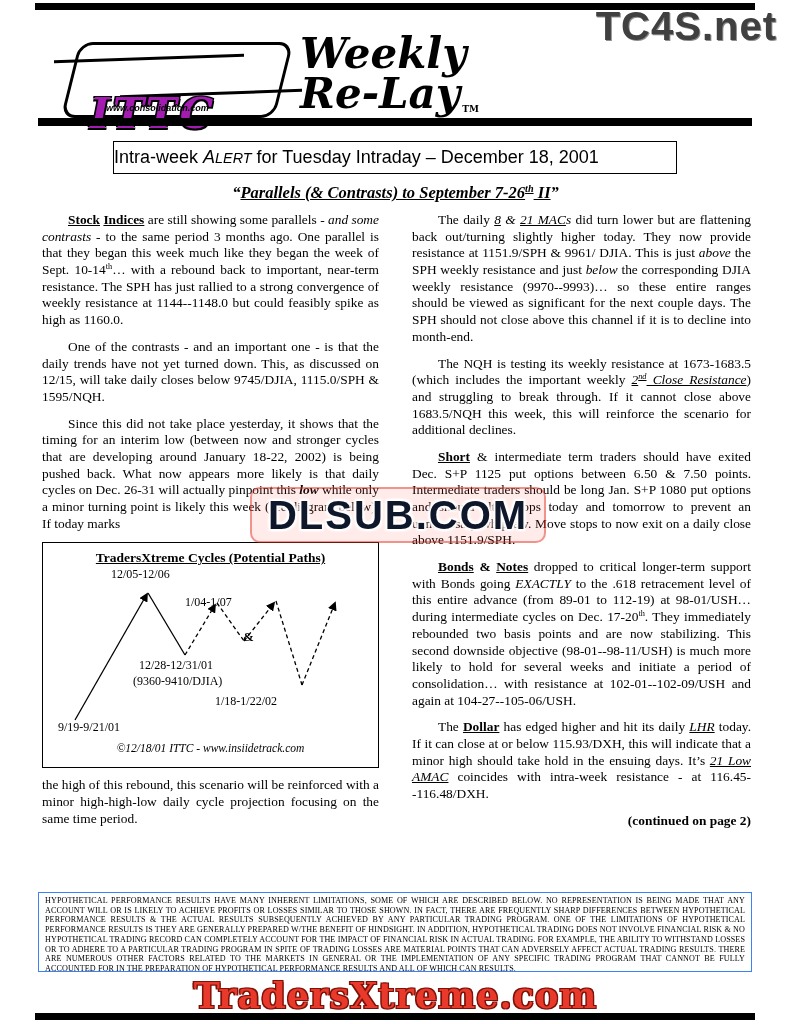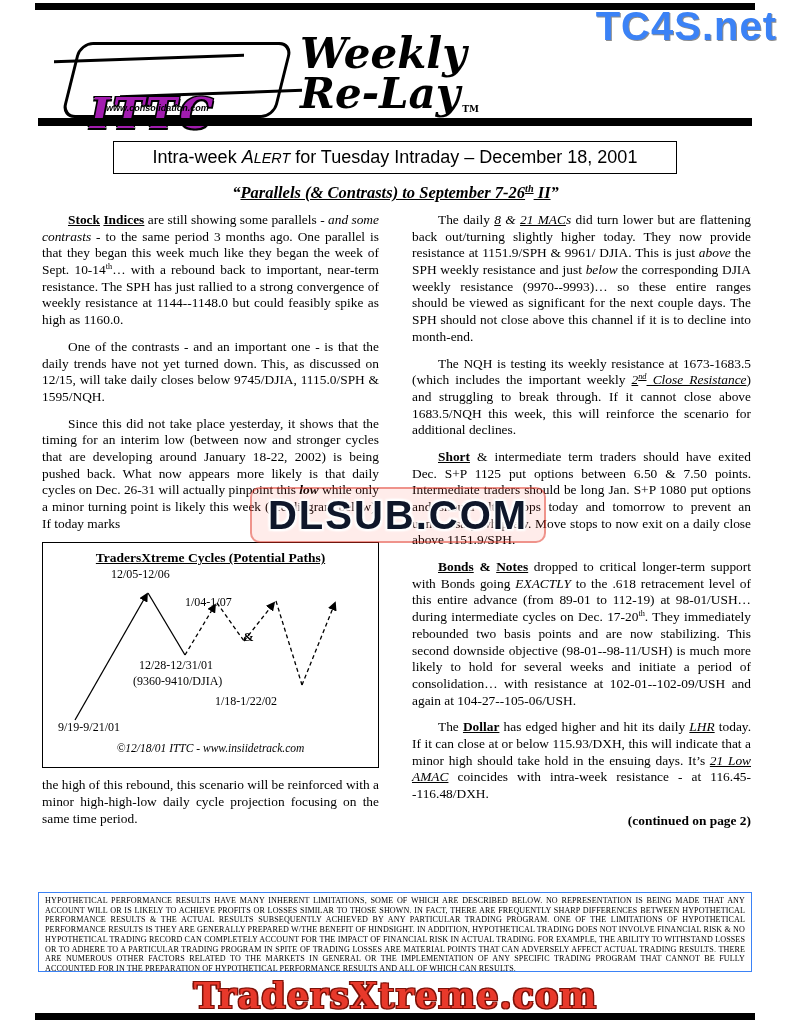--- a/index.html
+++ b/index.html
@@ -4,21 +4,21 @@
 <style>
   html,body{margin:0;padding:0;background:#e9e9e9;}
   .page{position:relative;width:791px;height:1024px;background:#fff;margin:0 auto;overflow:hidden;
         font-family:"Liberation Serif",serif;color:#000;}
   .bar{position:absolute;background:#000;}
   .bar-top{left:35px;right:36px;top:3px;height:7px;}
   .bar-header{left:38px;right:39px;top:118px;height:8px;}
   .bar-bottom{left:35px;right:36px;top:1013px;height:7px;}
 
   .tc4s{position:absolute;top:4px;right:14px;font-family:"Liberation Sans",sans-serif;
-        font-weight:bold;font-size:40px;color:#3b82f6;letter-spacing:1px;
+        font-weight:bold;font-size:40px;color:#404040;letter-spacing:1px;
         text-shadow:1px 1px 0 #8d8d8d;}
 
   
   .logo{position:absolute;left:60px;top:42px;width:234px;height:76px;}
   .logo-frame{position:absolute;left:10px;right:10px;top:0;bottom:0;border:3px solid #000;
               border-radius:14px;transform:skewX(-14deg);background:#fff;}
   .logo-stroke{position:absolute;height:3px;background:#000;transform:skewY(-2deg);}
   .logo-stroke-top{left:-6px;width:190px;top:15px;}
   .logo-stroke-bottom{left:60px;width:182px;top:50px;}
   .logo-letters{position:absolute;left:30px;top:0px;font-family:"DejaVu Serif",serif;
@@ -26,21 +26,21 @@
                 color:#a21caf;letter-spacing:3px;
                 text-shadow:-1.5px -1.5px 0 #000,1.5px -1.5px 0 #000,-1.5px 1.5px 0 #000,1.5px 1.5px 0 #000;margin-top:48px;}
   .logo-url{position:absolute;left:46px;bottom:5px;font-family:"Liberation Sans",sans-serif;
             font-weight:bold;font-style:italic;font-size:9px;}
 
   .masthead{position:absolute;left:300px;top:34px;font-family:"DejaVu Serif",serif;
             font-style:italic;font-weight:bold;font-size:42px;line-height:40px;}
   .masthead .tm{font-size:9px;font-style:normal;vertical-align:-4px;margin-left:2px;letter-spacing:0;}
 
   .alert-box{position:absolute;left:113px;top:141px;width:562px;height:31px;border:1.5px solid #000;
-             display:flex;align-items:center;justify-content:center;
+             display:flex;align-items:center;justify-content:flex-start;
              font-family:"Liberation Sans",sans-serif;font-size:18px;}
   .alert-box .sc{font-size:.8em;}
 
   .subtitle{position:absolute;left:0;right:0;top:183px;text-align:center;
             font-weight:bold;font-style:italic;font-size:16.5px;}
 
   .col{position:absolute;top:212px;font-size:13.4px;line-height:1.245;text-align:justify;}
   .col-left{left:42px;width:337px;}
   .col-right{left:412px;width:339px;}
   .para{margin:0 0 10px 0;text-indent:26px;}

